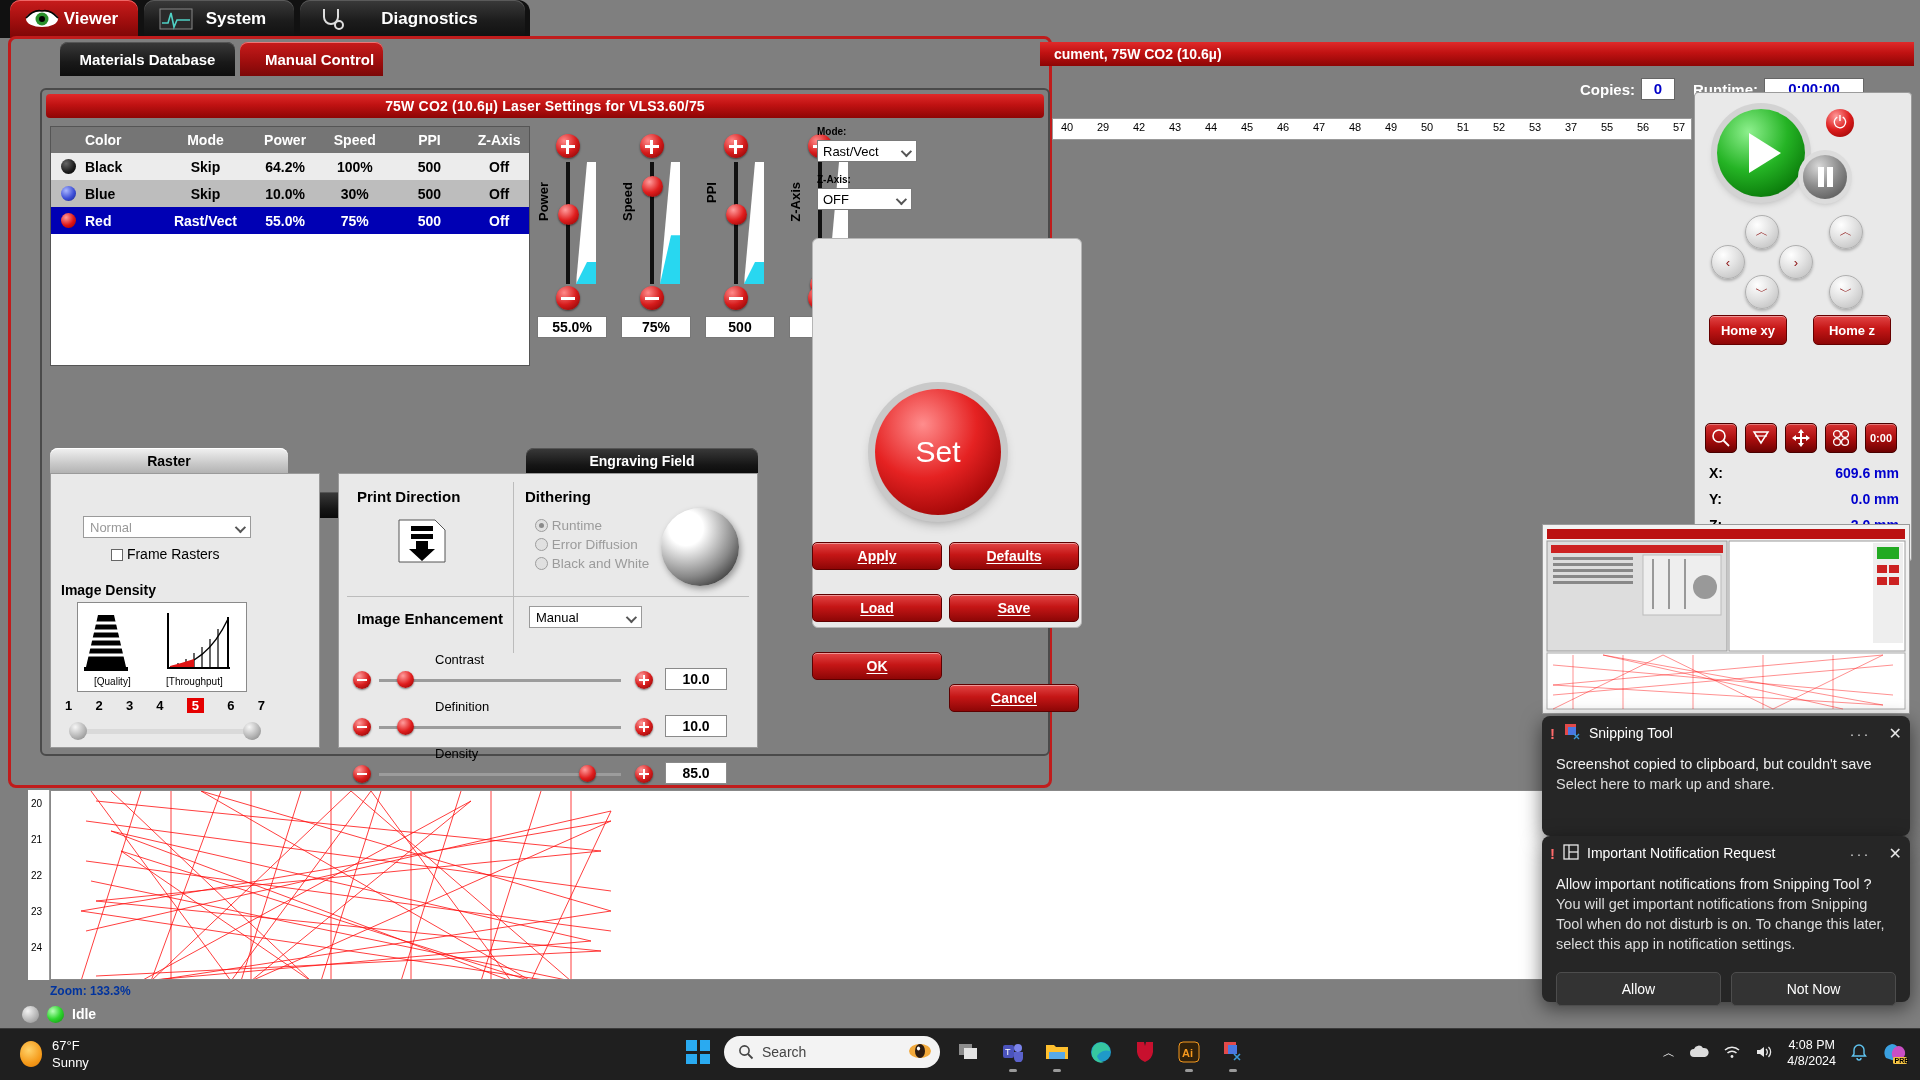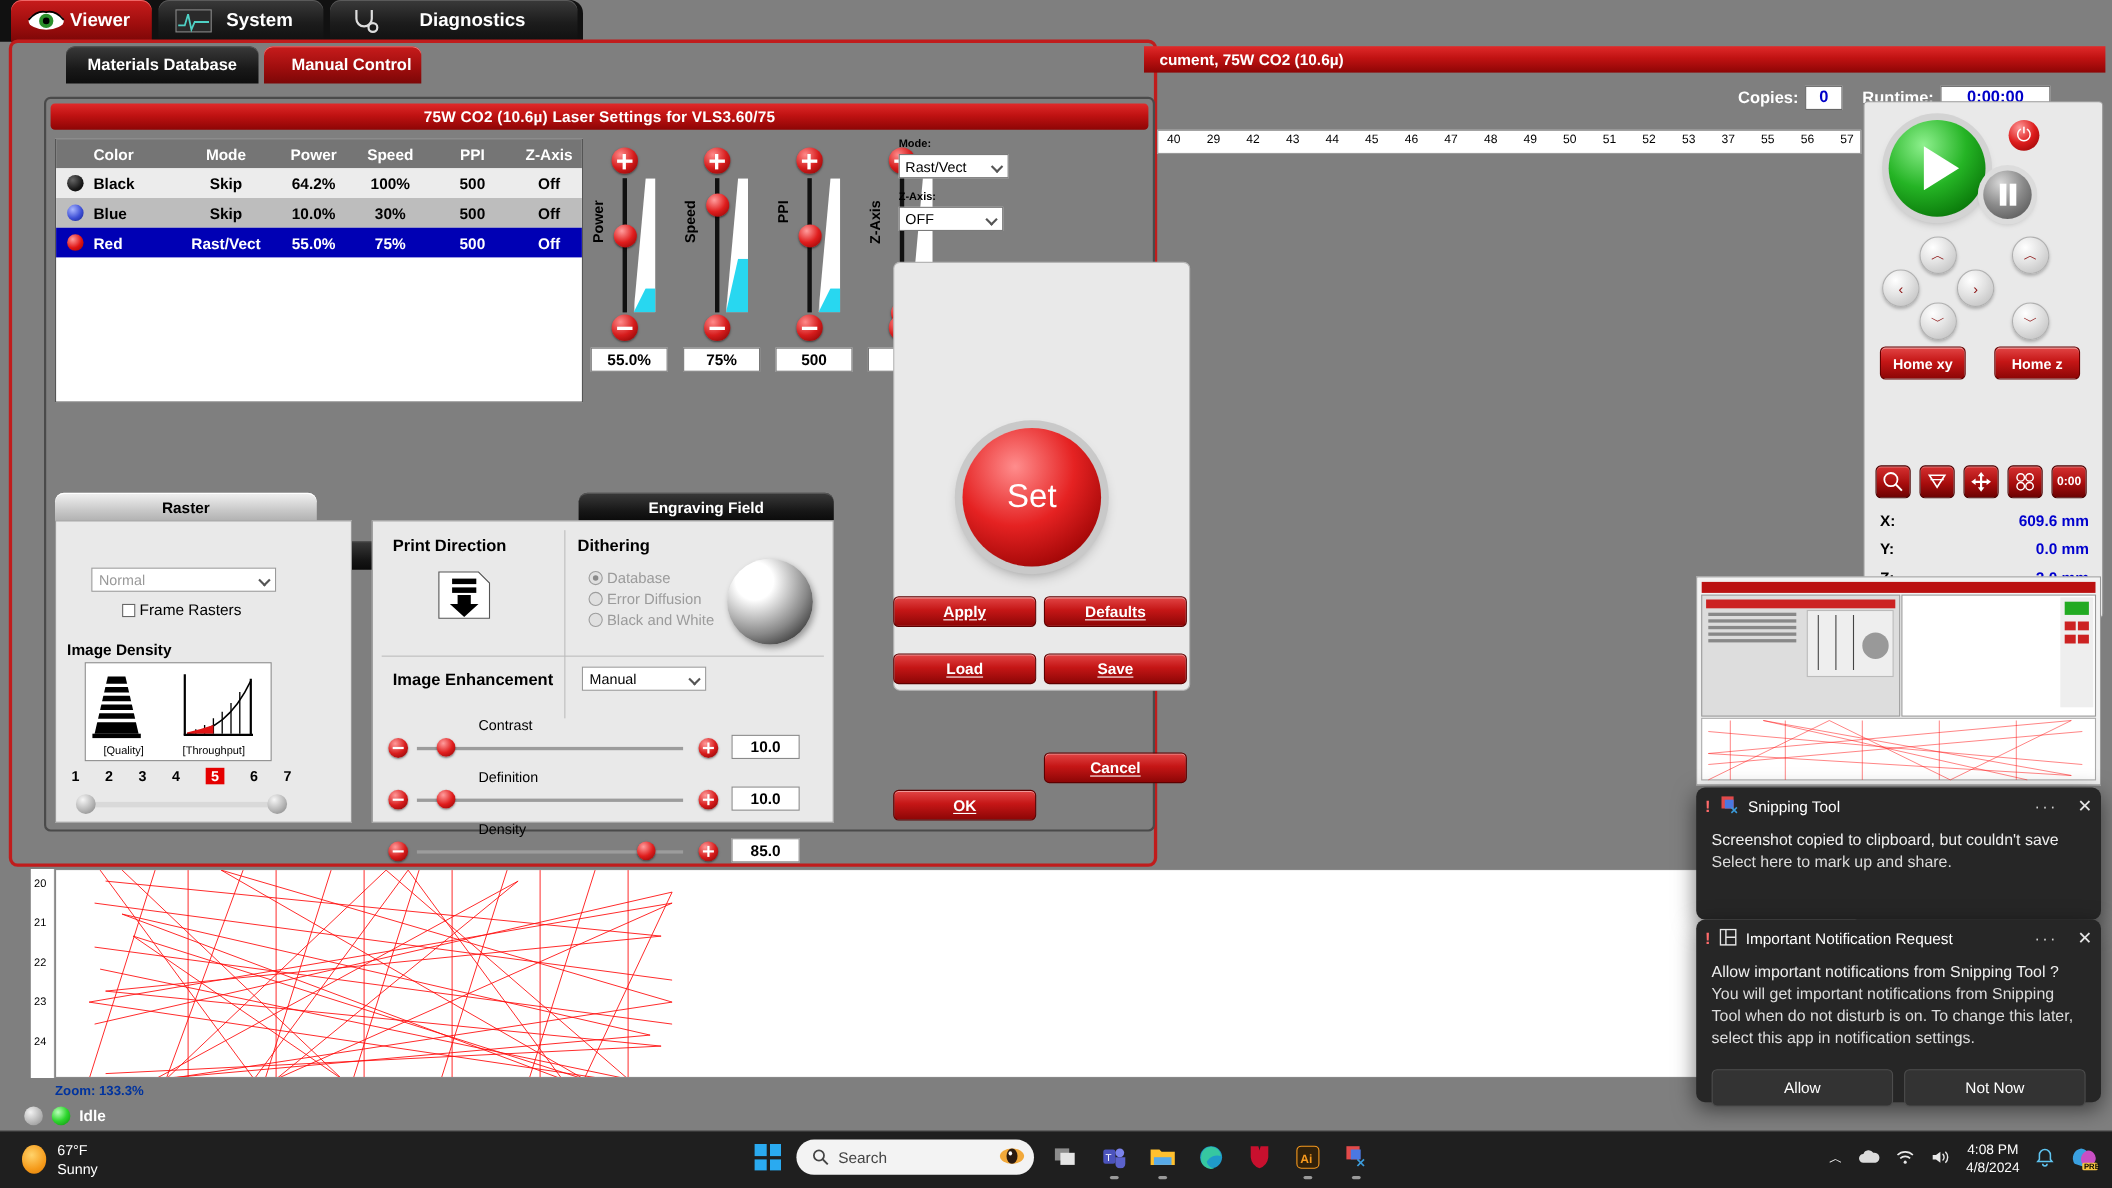--- a/index.html
+++ b/index.html
@@ -390,21 +390,21 @@
       </div>
     <div class="abtn" style="left:907px; top:452px;">
         <u>Defaults</u>
       </div>
     <div class="abtn" style="left:770px; top:504px;">
         <u>Load</u>
       </div>
     <div class="abtn" style="left:907px; top:504px;">
         <u>Save</u>
       </div>
-    <div class="abtn" style="left:770px; top:628px;">
+    <div class="abtn" style="left:770px; top:562px;">
         <u>OK</u>
       </div>
     <div class="abtn" style="left:907px; top:594px;">
         <u>Cancel</u>
       </div>
 
     <div class="btabs">
       <div class="btab active" style="left:0px; width:238px;">
           <span>Raster</span>
         </div>
@@ -478,21 +478,21 @@
               <path d="M4 4 h36 l10 10 v32 h-46z" fill="#fff" stroke="#555"></path>
               <rect x="16" y="10" width="22" height="5" fill="#000"></rect>
               <rect x="16" y="18" width="22" height="5" fill="#000"></rect>
               <path d="M21 25 h12 v8 h7 l-13 12 l-13 -12 h7z" fill="#000"></path>
             </svg>
         </div>
         <div style="position:absolute; left:174px; top:8px; bottom:94px; width:1px; background:#bcbcbc;"></div>
         <div style="position:absolute; left:186px; top:14px; font-size:15px; font-weight:bold;">Dithering</div>
         <div style="position:absolute; left:196px; top:44px; font-size:13.5px; color:#9b9b9b;">
           <span class="radio on"></span>
-          <span>Database</span>
+          <span>Runtime</span>
         </div>
         <div style="position:absolute; left:196px; top:63px; font-size:13.5px; color:#9b9b9b;">
           <span class="radio"></span>
           <span>Error Diffusion</span>
         </div>
         <div style="position:absolute; left:196px; top:82px; font-size:13.5px; color:#9b9b9b;">
           <span class="radio"></span>
           <span>Black and White</span>
         </div>
         <div style="position:absolute; left:322px; top:34px; width:78px; height:78px; border-radius:50%;

